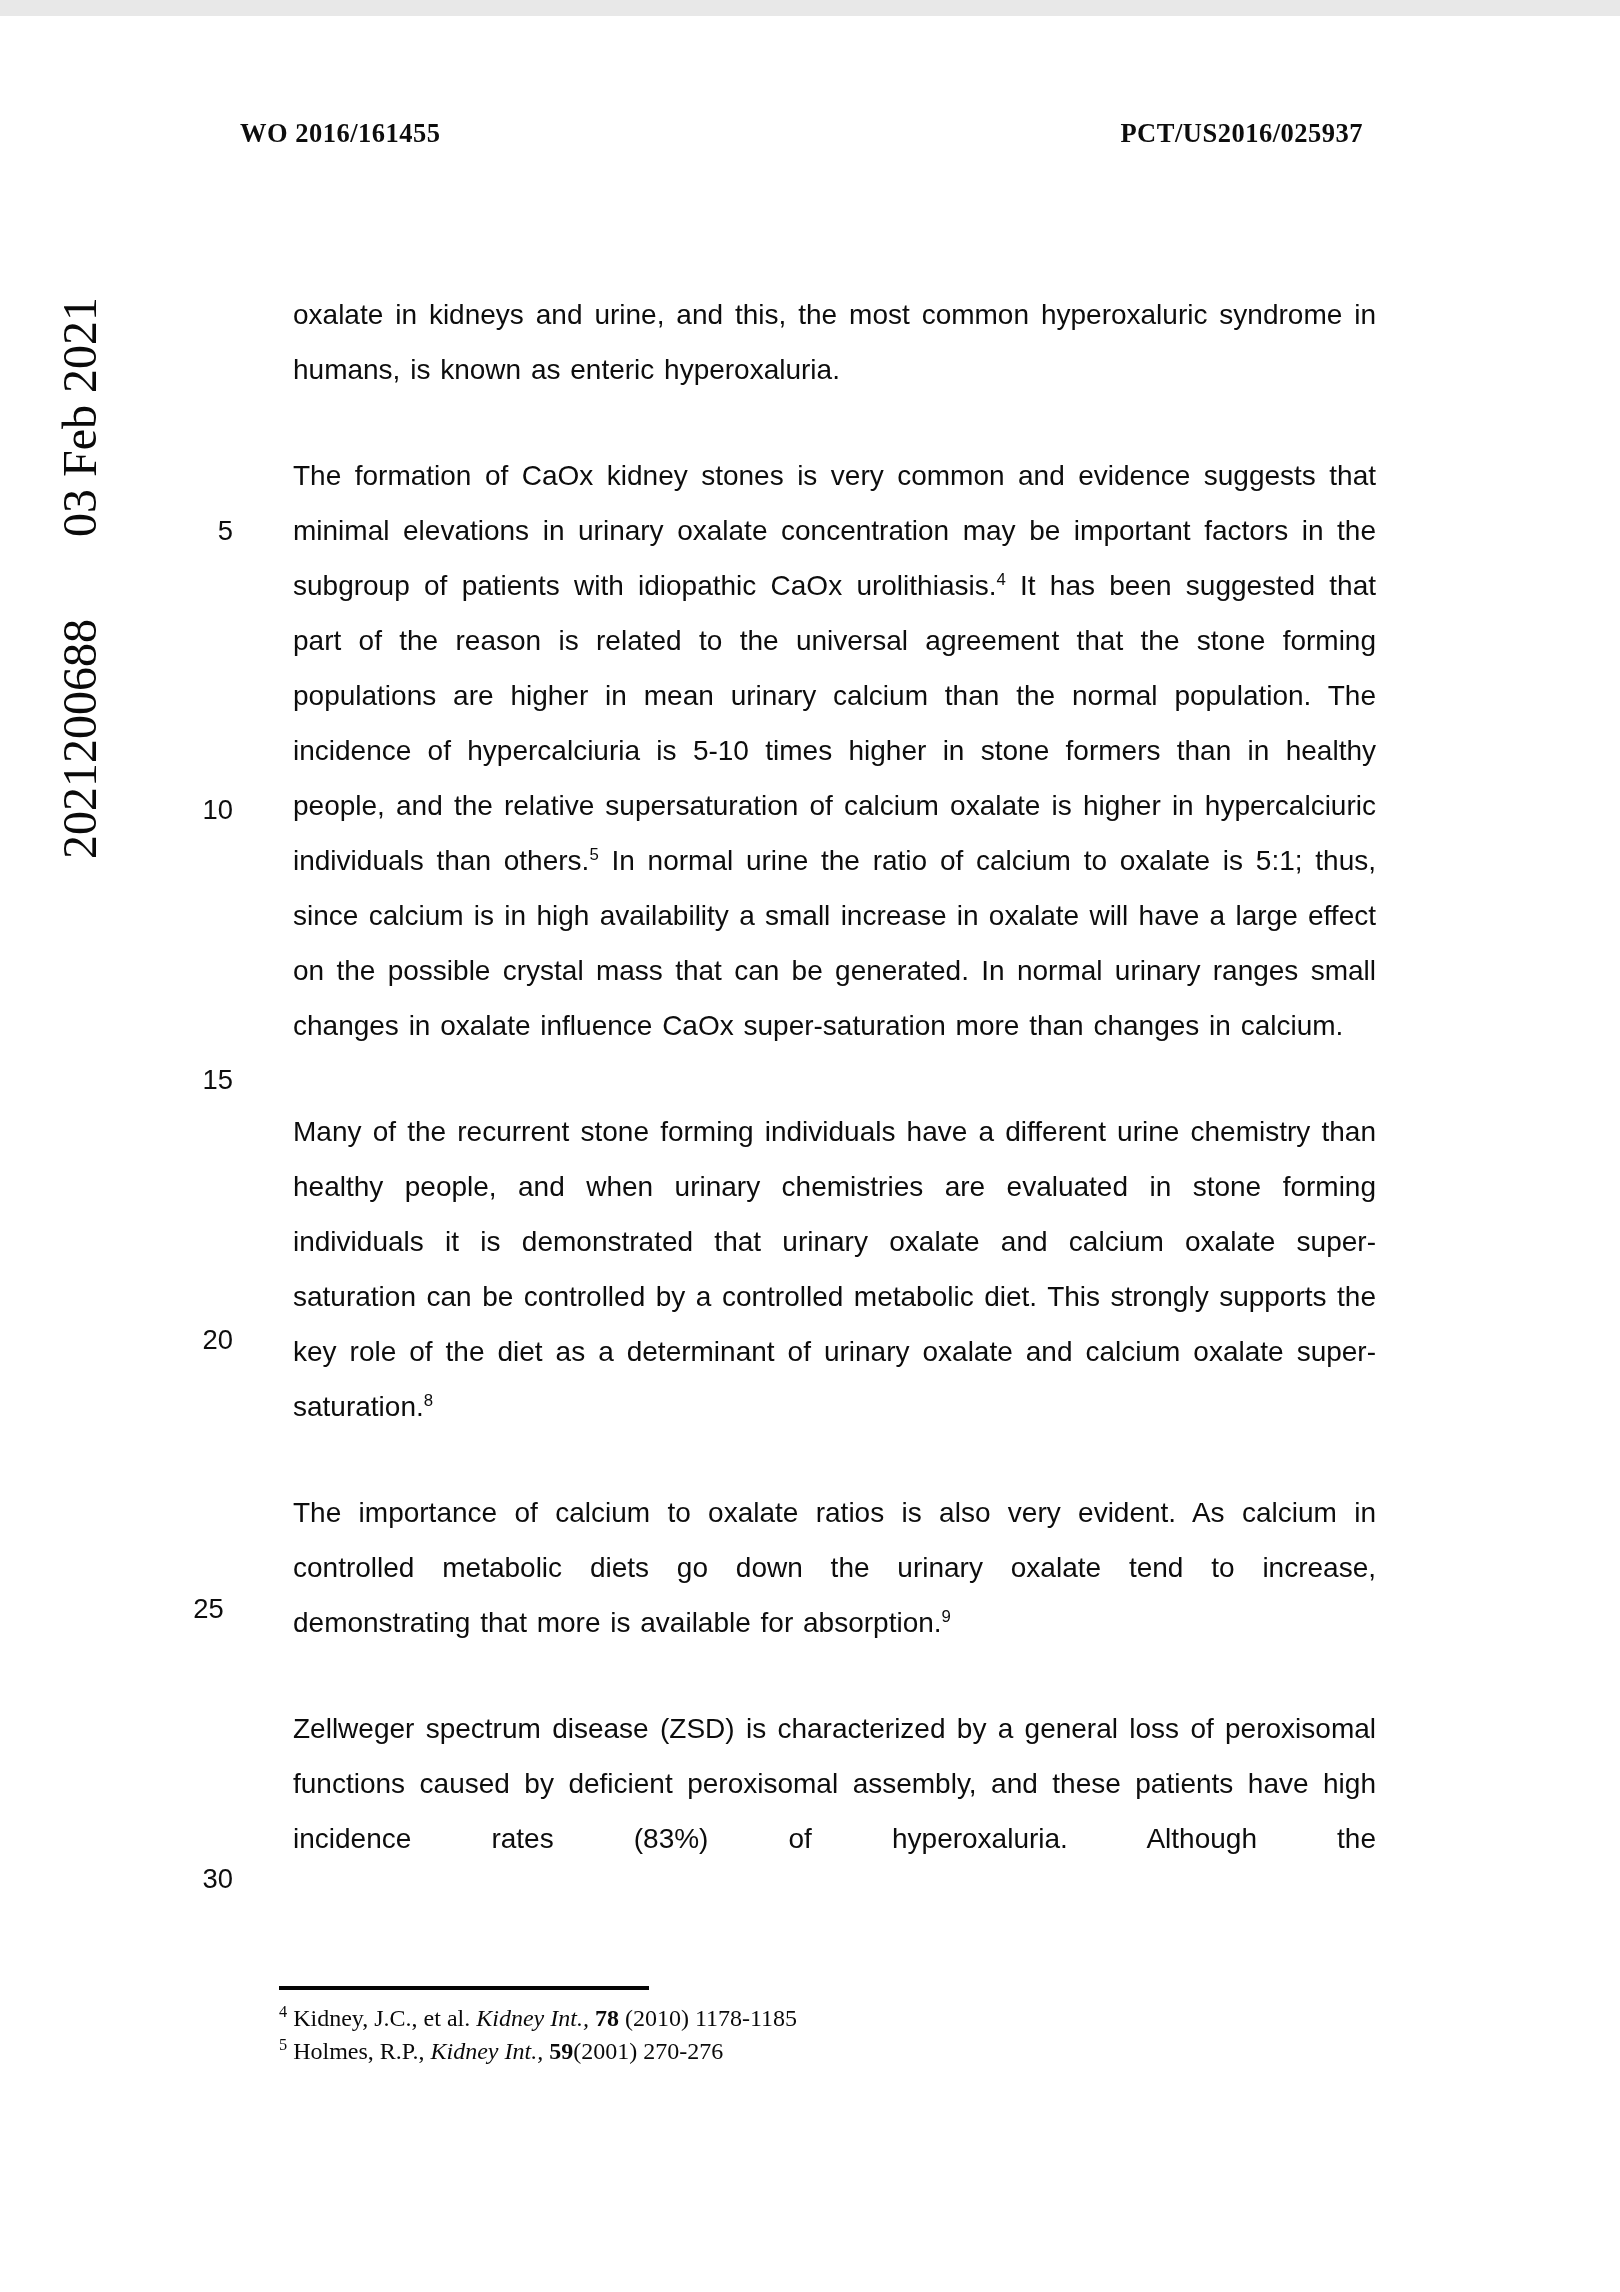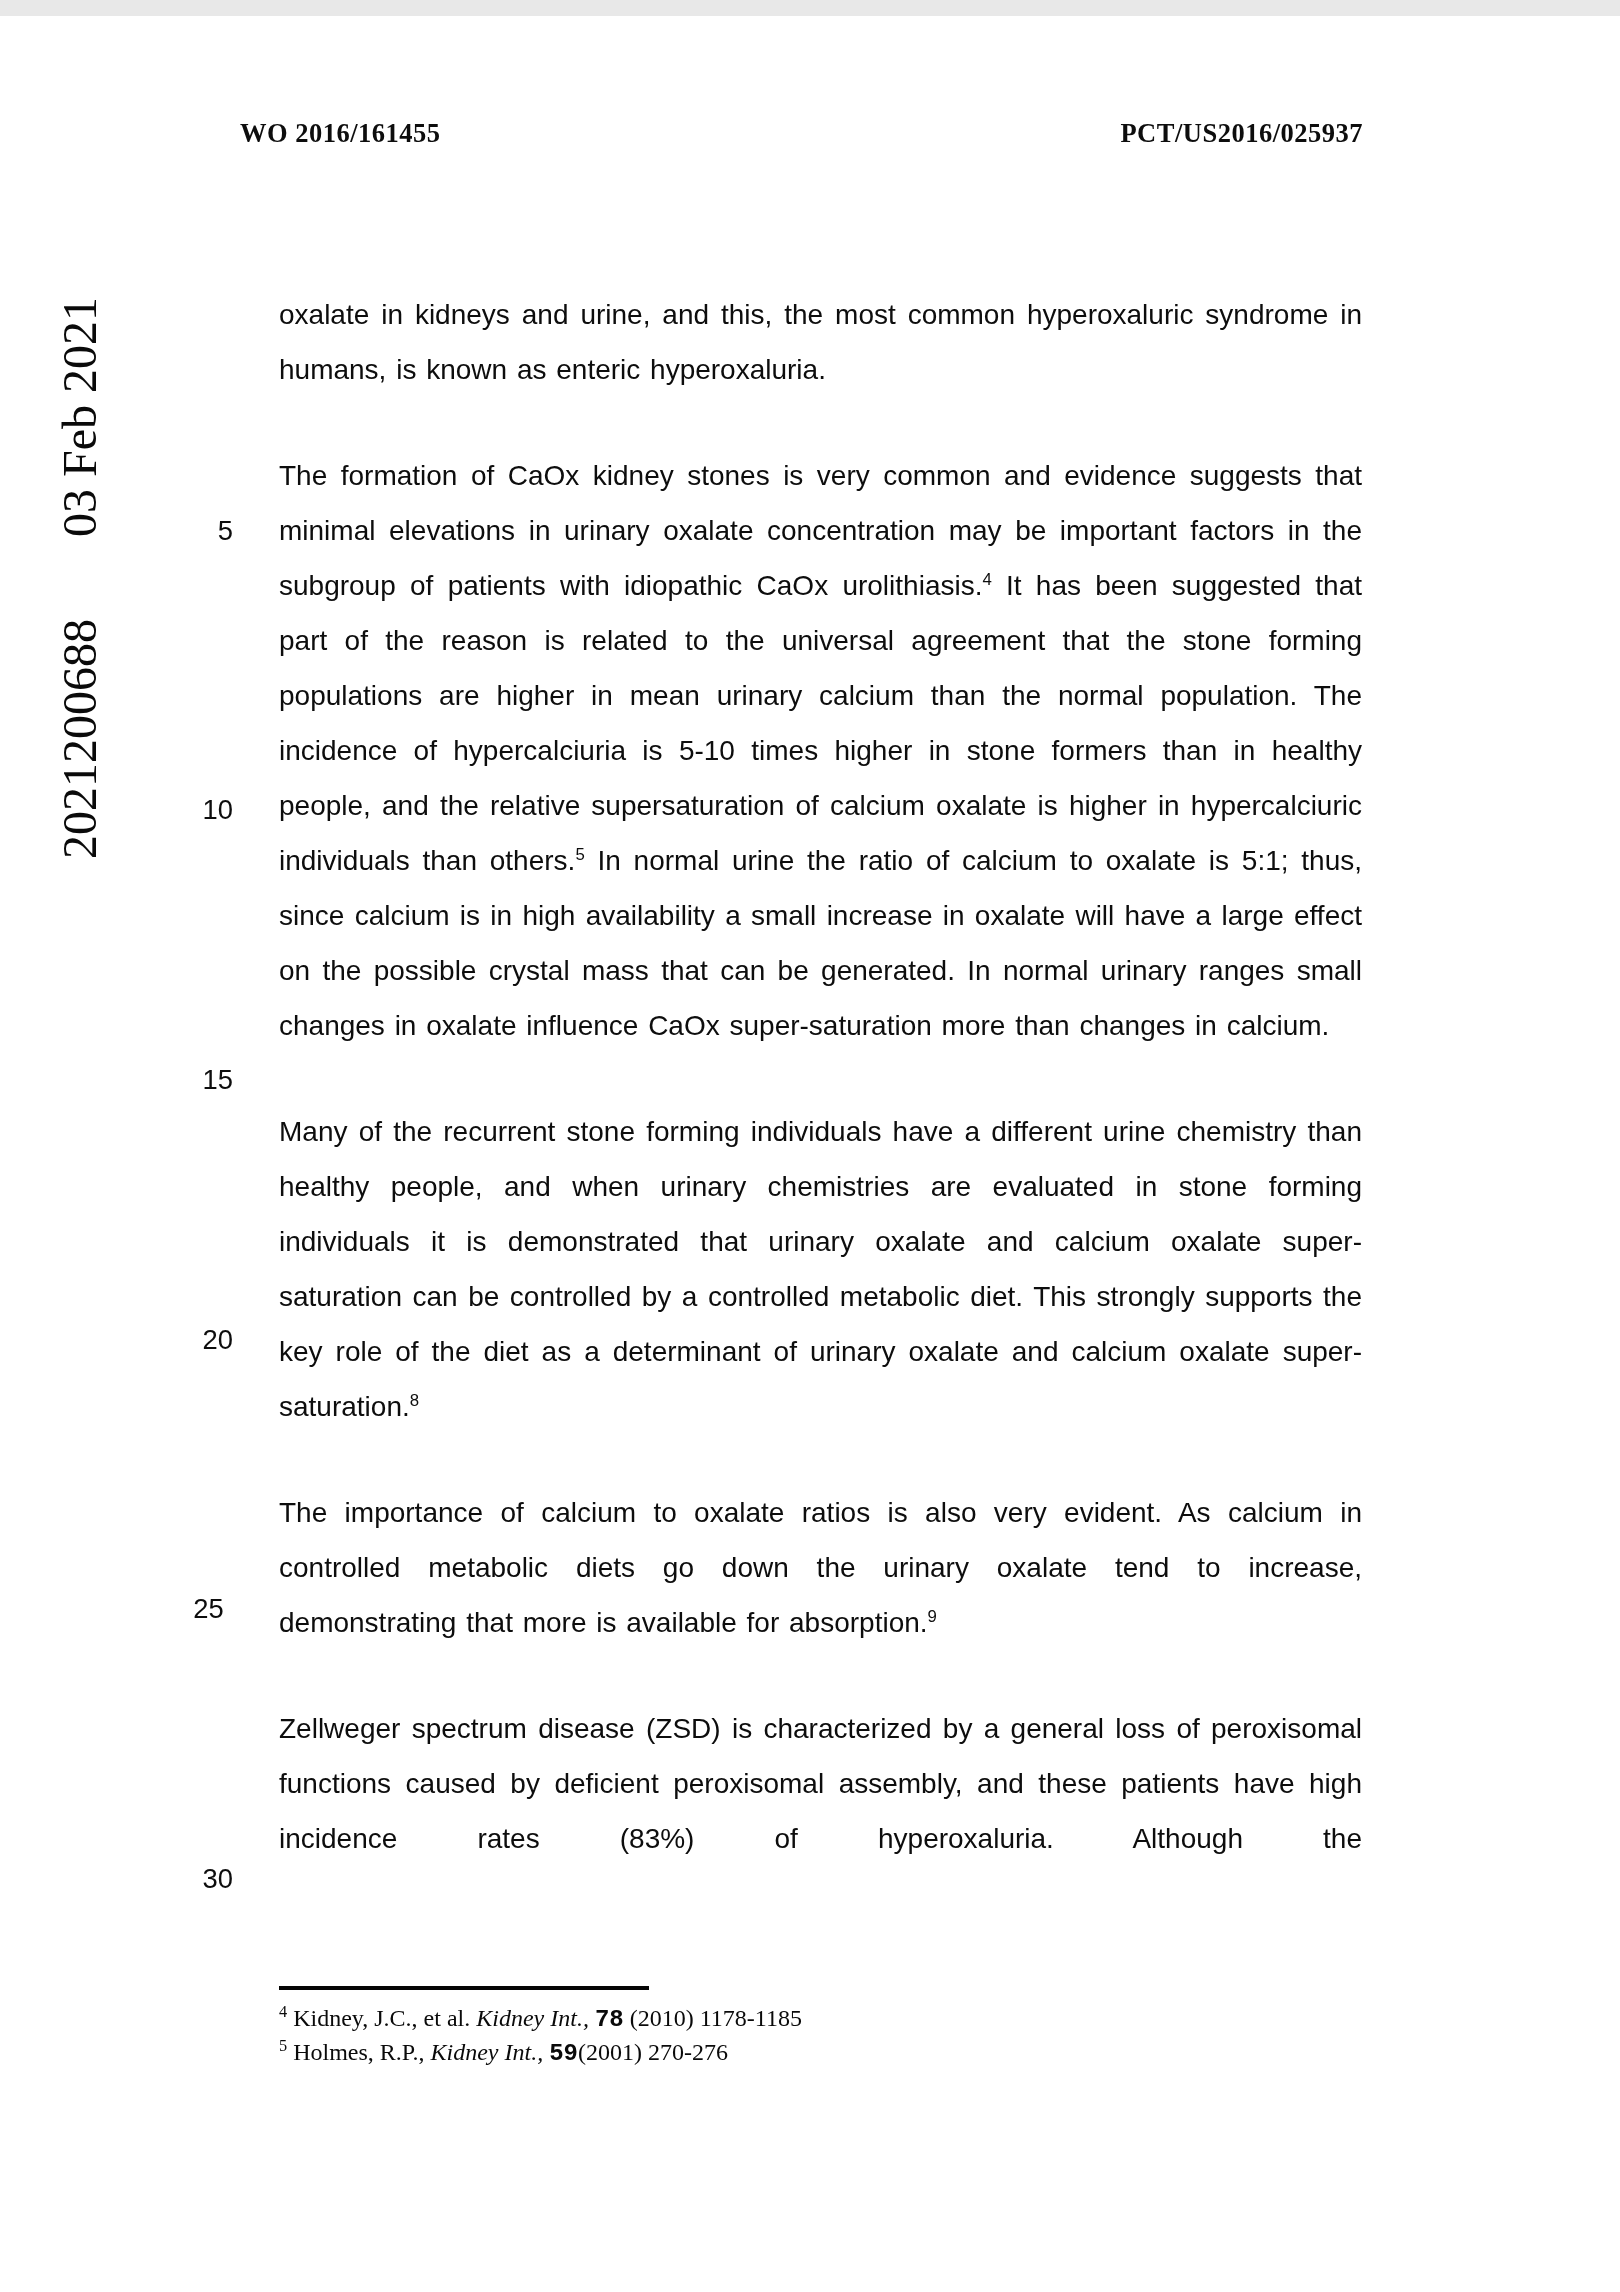--- a/index.html
+++ b/index.html
@@ -23,21 +23,21 @@
     position:absolute; left:0; top:0; width:657px; height:71px;
     transform-origin:top left;
     transform: rotate(-90deg) translate(-657px, 0);
     font-family:"Liberation Serif", serif; font-size:48px; line-height:71px;
     white-space:nowrap; color:#0a0a0a; display:flex; align-items:center;
   }
   .margin-gap { display:inline-block; width:82px; }
 
   
   .body-text {
-    position:absolute; left:279px; top:271px; width:1083px;
+    position:absolute; left:293px; top:271px; width:1083px;
     font-size:28px; line-height:55px; text-align:justify; word-spacing:2px;
   }
   .body-text p { margin:0 0 51px 0; }
   .body-text p.justify-last { text-align-last: justify; }
   .body-text sup { font-size:0.6em; line-height:0; vertical-align:super; }
 
   
   .line-no {
     position:absolute; left:184px; width:49px; text-align:right;
     font-size:27.4px; line-height:55px;
@@ -46,21 +46,21 @@
   .ln-3 { top:1296px; } .ln-4 { top:1565px;text-align:center; } .ln-5 { top:1835px; }
 
   
   .footnote-sep { position:absolute; left:279px; top:1970px; width:370px; height:3.9px; background:#050505; }
   .footnotes {
     position:absolute; left:279px; top:1986px; width:804px;
     font-family:"Liberation Serif", serif; font-size:24px; line-height:33px; color:#0a0a0a;
   }
   .footnotes sup { font-size:0.68em; line-height:0; }
   .it { font-style:italic; }
-  .bd { font-weight:bold;font-family:Liberation Mono, monospace; }
+  .bd { font-weight:bold; }
 
   .page-no {
     position:absolute; left:279px; top:2056px; width:1059px; text-align:center;
     font-family:"Liberation Serif", serif; font-size:30px;
   }
 </style>
 </head>
 <body>
 
 <div class="page">

